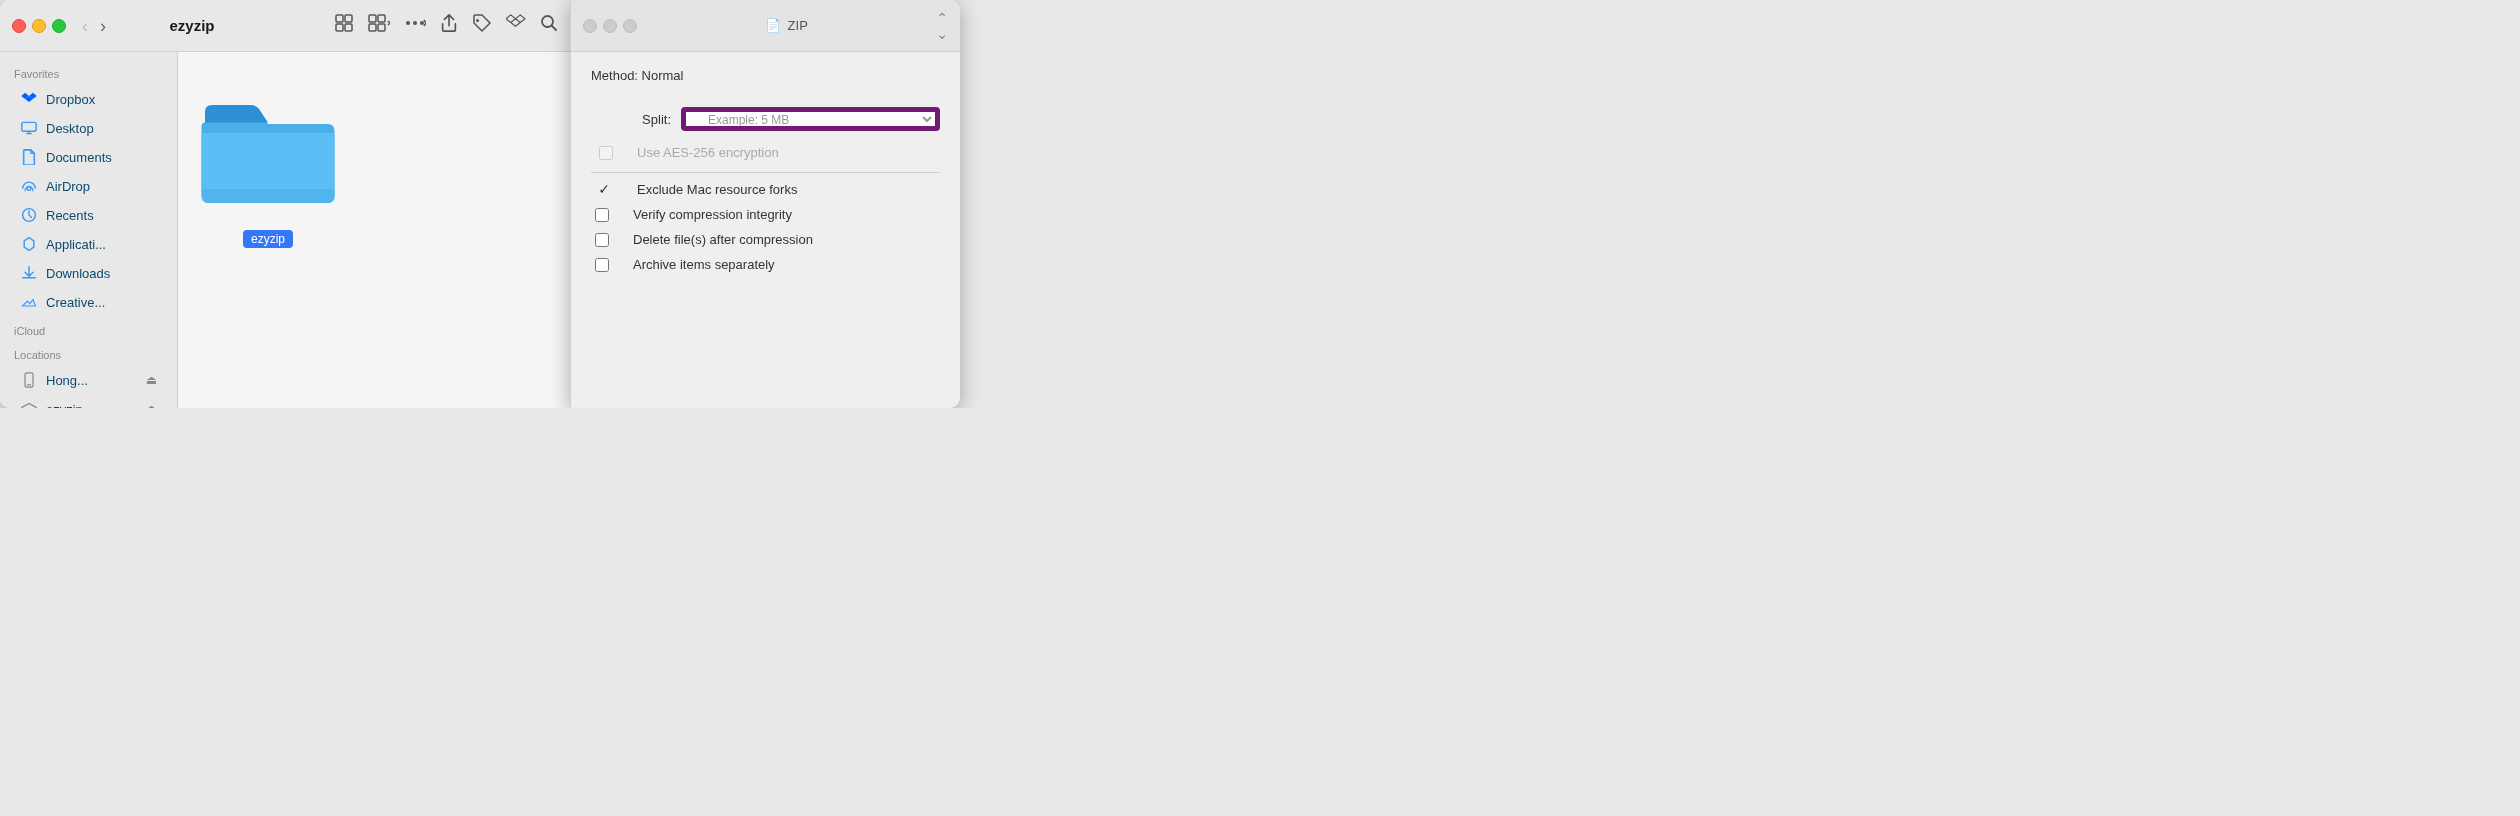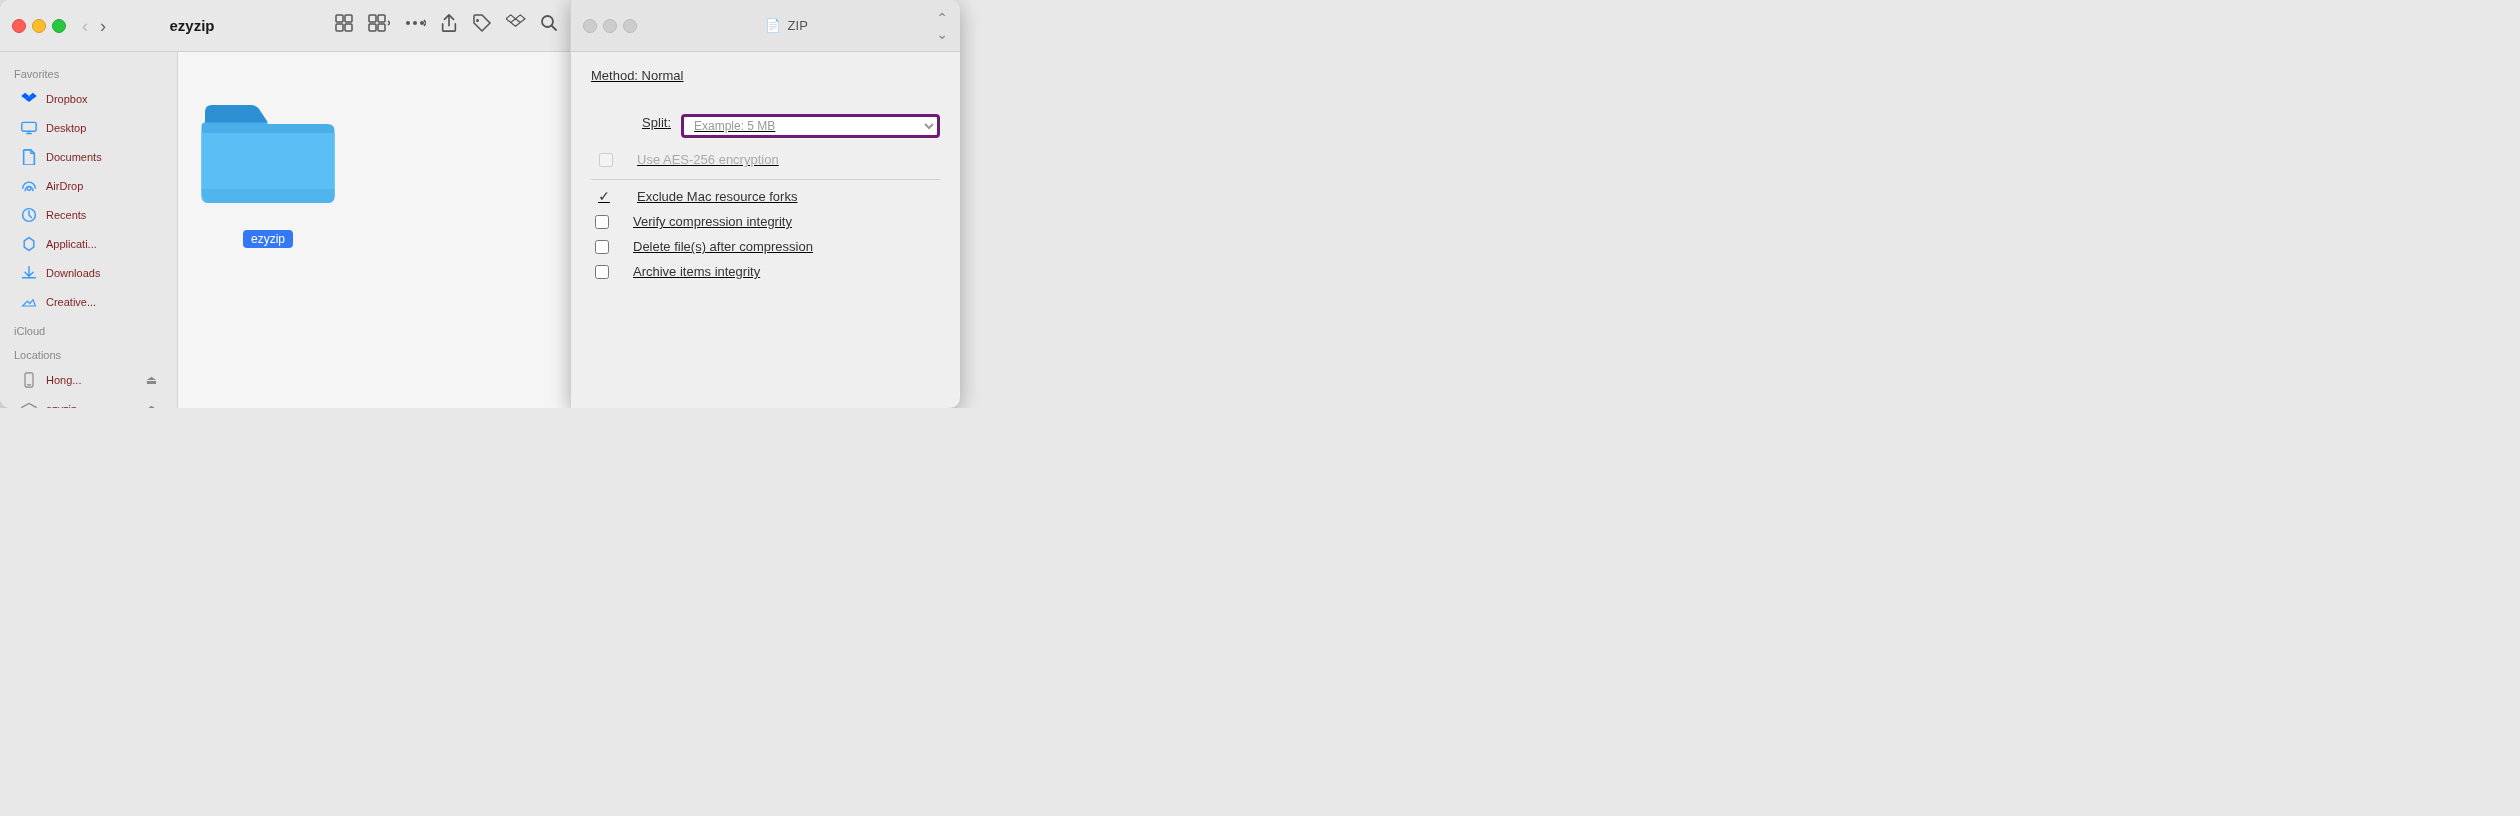--- a/index.html
+++ b/index.html
@@ -126,22 +126,22 @@
     .sidebar-item-icon {
       width: 18px;
       height: 18px;
       display: flex;
       align-items: center;
       justify-content: center;
       flex-shrink: 0;
     }
 
     .sidebar-item-label {
-      font-size: 11px;
-      color: #7f1d1d;
+      font-size: 13px;
+      color: #0c4a6e;
       white-space: nowrap;
       overflow: hidden;
       text-overflow: ellipsis;
     }
 
     
     .icon-dropbox { color: #0061ff; }
     .icon-desktop { color: #3b9af8; }
     .icon-documents { color: #3b9af8; }
     .icon-airdrop { color: #3b9af8; }
@@ -240,21 +240,20 @@
 
     .zip-chevron {
       font-size: 14px;
       color: #888;
     }
 
     .zip-content {
       flex: 1;
       padding: 16px 20px;
       overflow-y: auto;
-      text-decoration: underline;
     }
 
     .zip-row {
       display: flex;
       align-items: center;
       margin-bottom: 14px;
       gap: 10px;
     }
 
     .zip-label {
@@ -293,29 +292,28 @@
       border-radius: 4px;
       background: white;
       padding: 0 6px;
       font-size: 12px;
       outline: none;
     }
 
     .dropdown-select {
       flex: 1;
       height: 24px;
-      border: 3px solid #701a75;
+      border: 5px solid #701a75;
       border-radius: 4px;
       background: white;
-      padding: 0 6px;
+      padding: 0 18px;
       font-size: 12px;
       color: #999;
       appearance: auto;
       outline: none;
-      margin-top: 7px;
     }
 
     .lock-icon {
       font-size: 14px;
       color: #888;
     }
 
     .divider {
       height: 1px;
       background: #d0d0d0;
@@ -625,16 +623,16 @@
       <label for="verify" class="checkbox-label">Verify compression integrity</label>
     </div>
 
     <div class="checkbox-row">
       <input type="checkbox" id="delete_files" style="">
       <label for="delete_files" class="checkbox-label">Delete file(s) after compression</label>
     </div>
 
     <div class="checkbox-row">
       <input type="checkbox" id="archive_sep" style="">
-      <label for="archive_sep" class="checkbox-label">Archive items integrity</label>
+      <label for="archive_sep" class="checkbox-label">Archive items separately</label>
     </div>
   </div>
 </div>
 
 </body></html>

